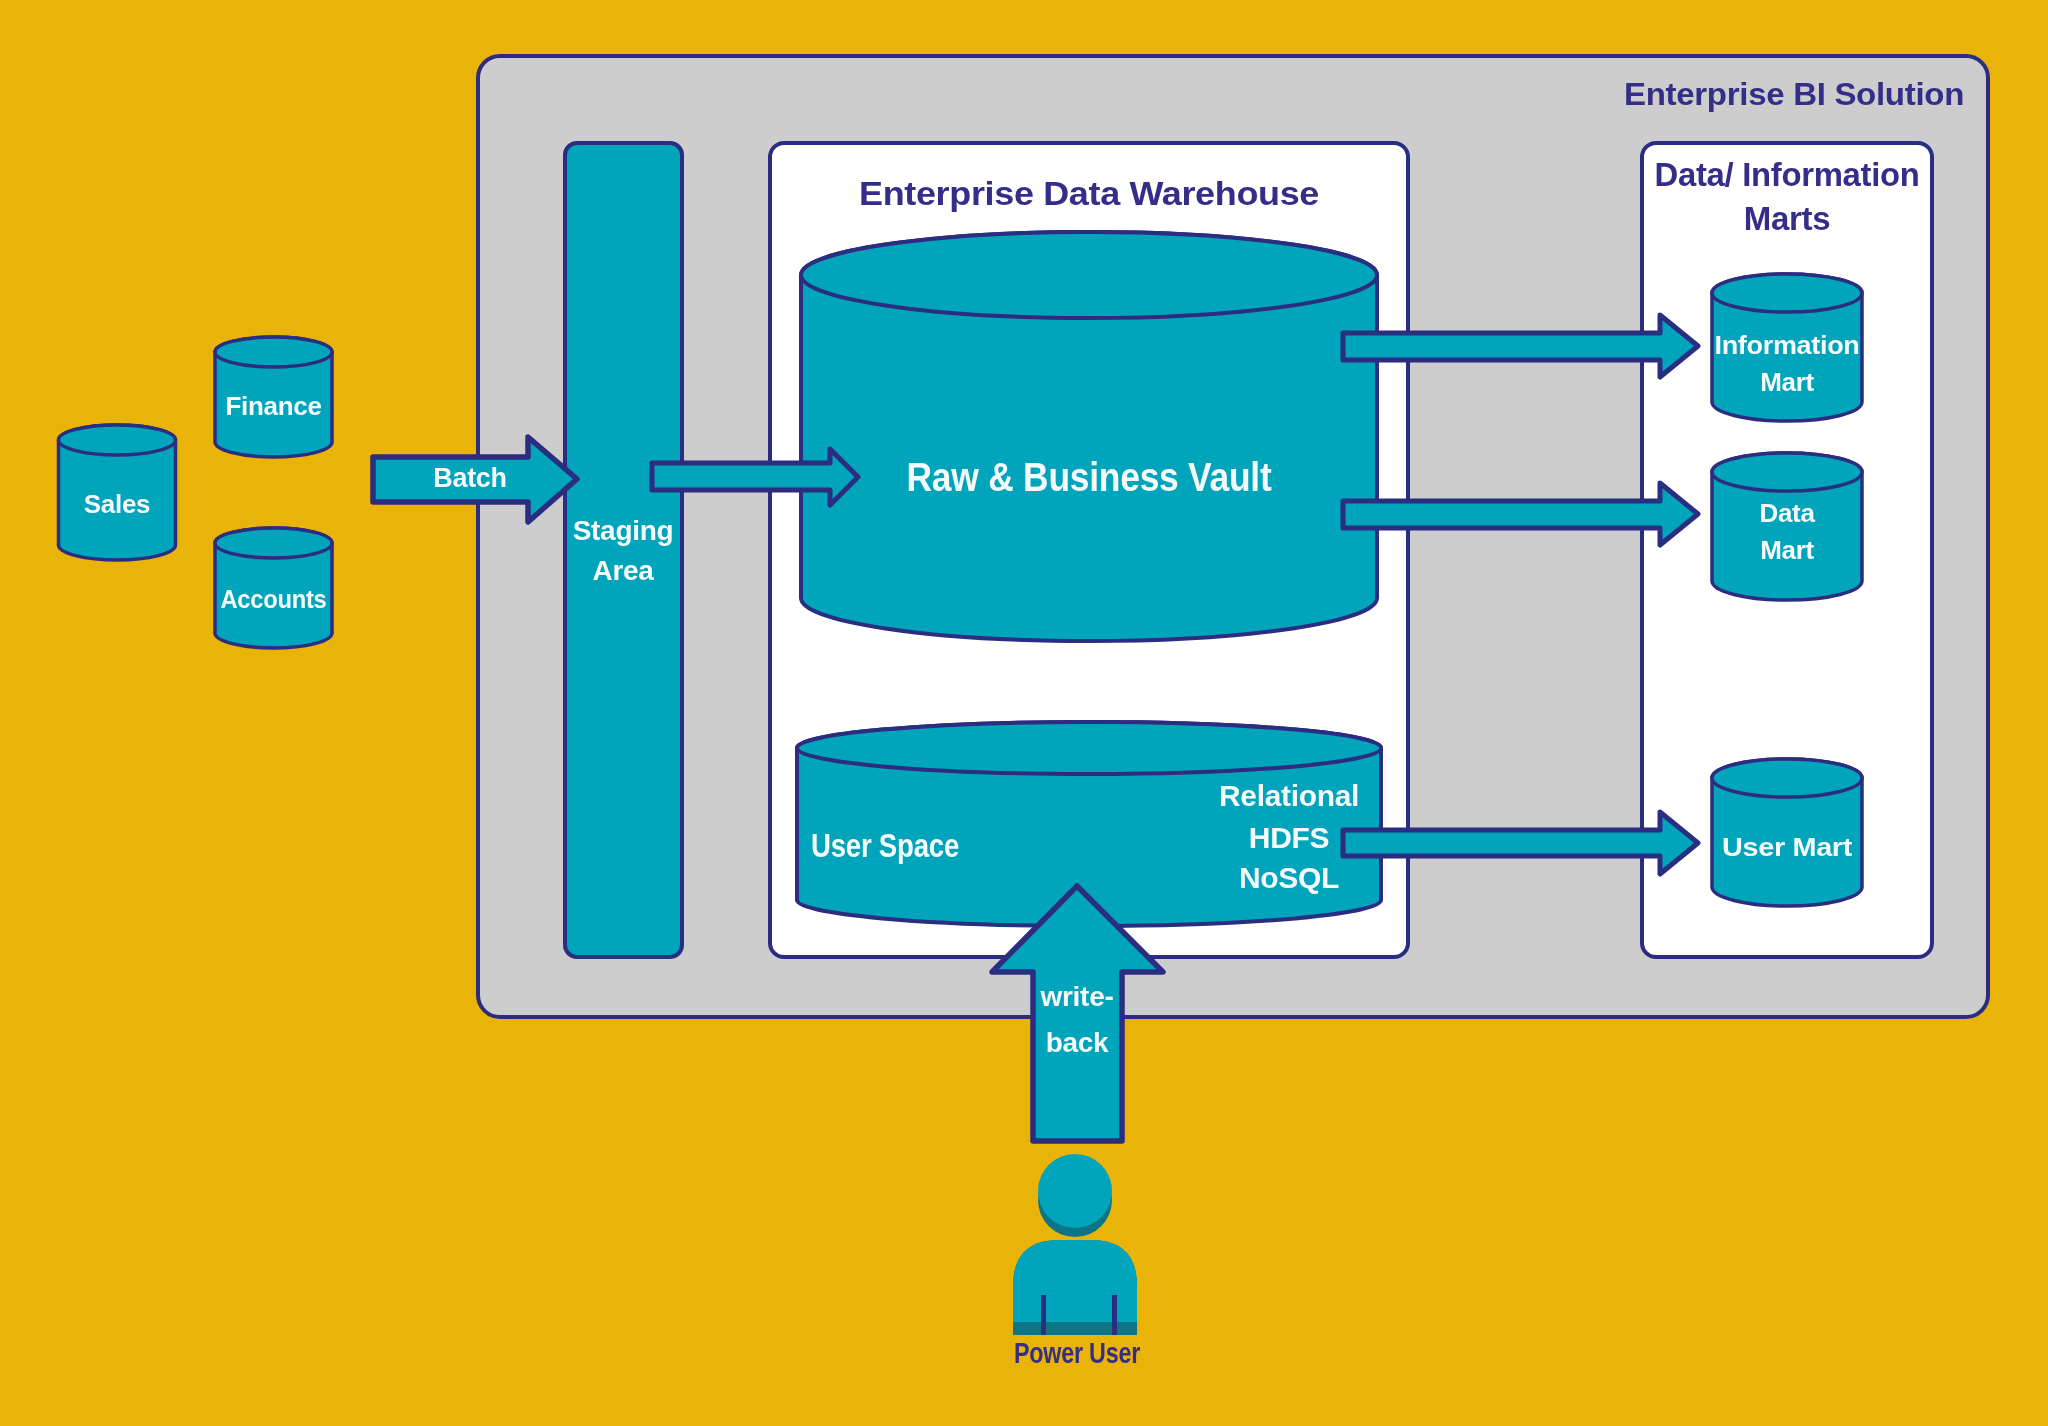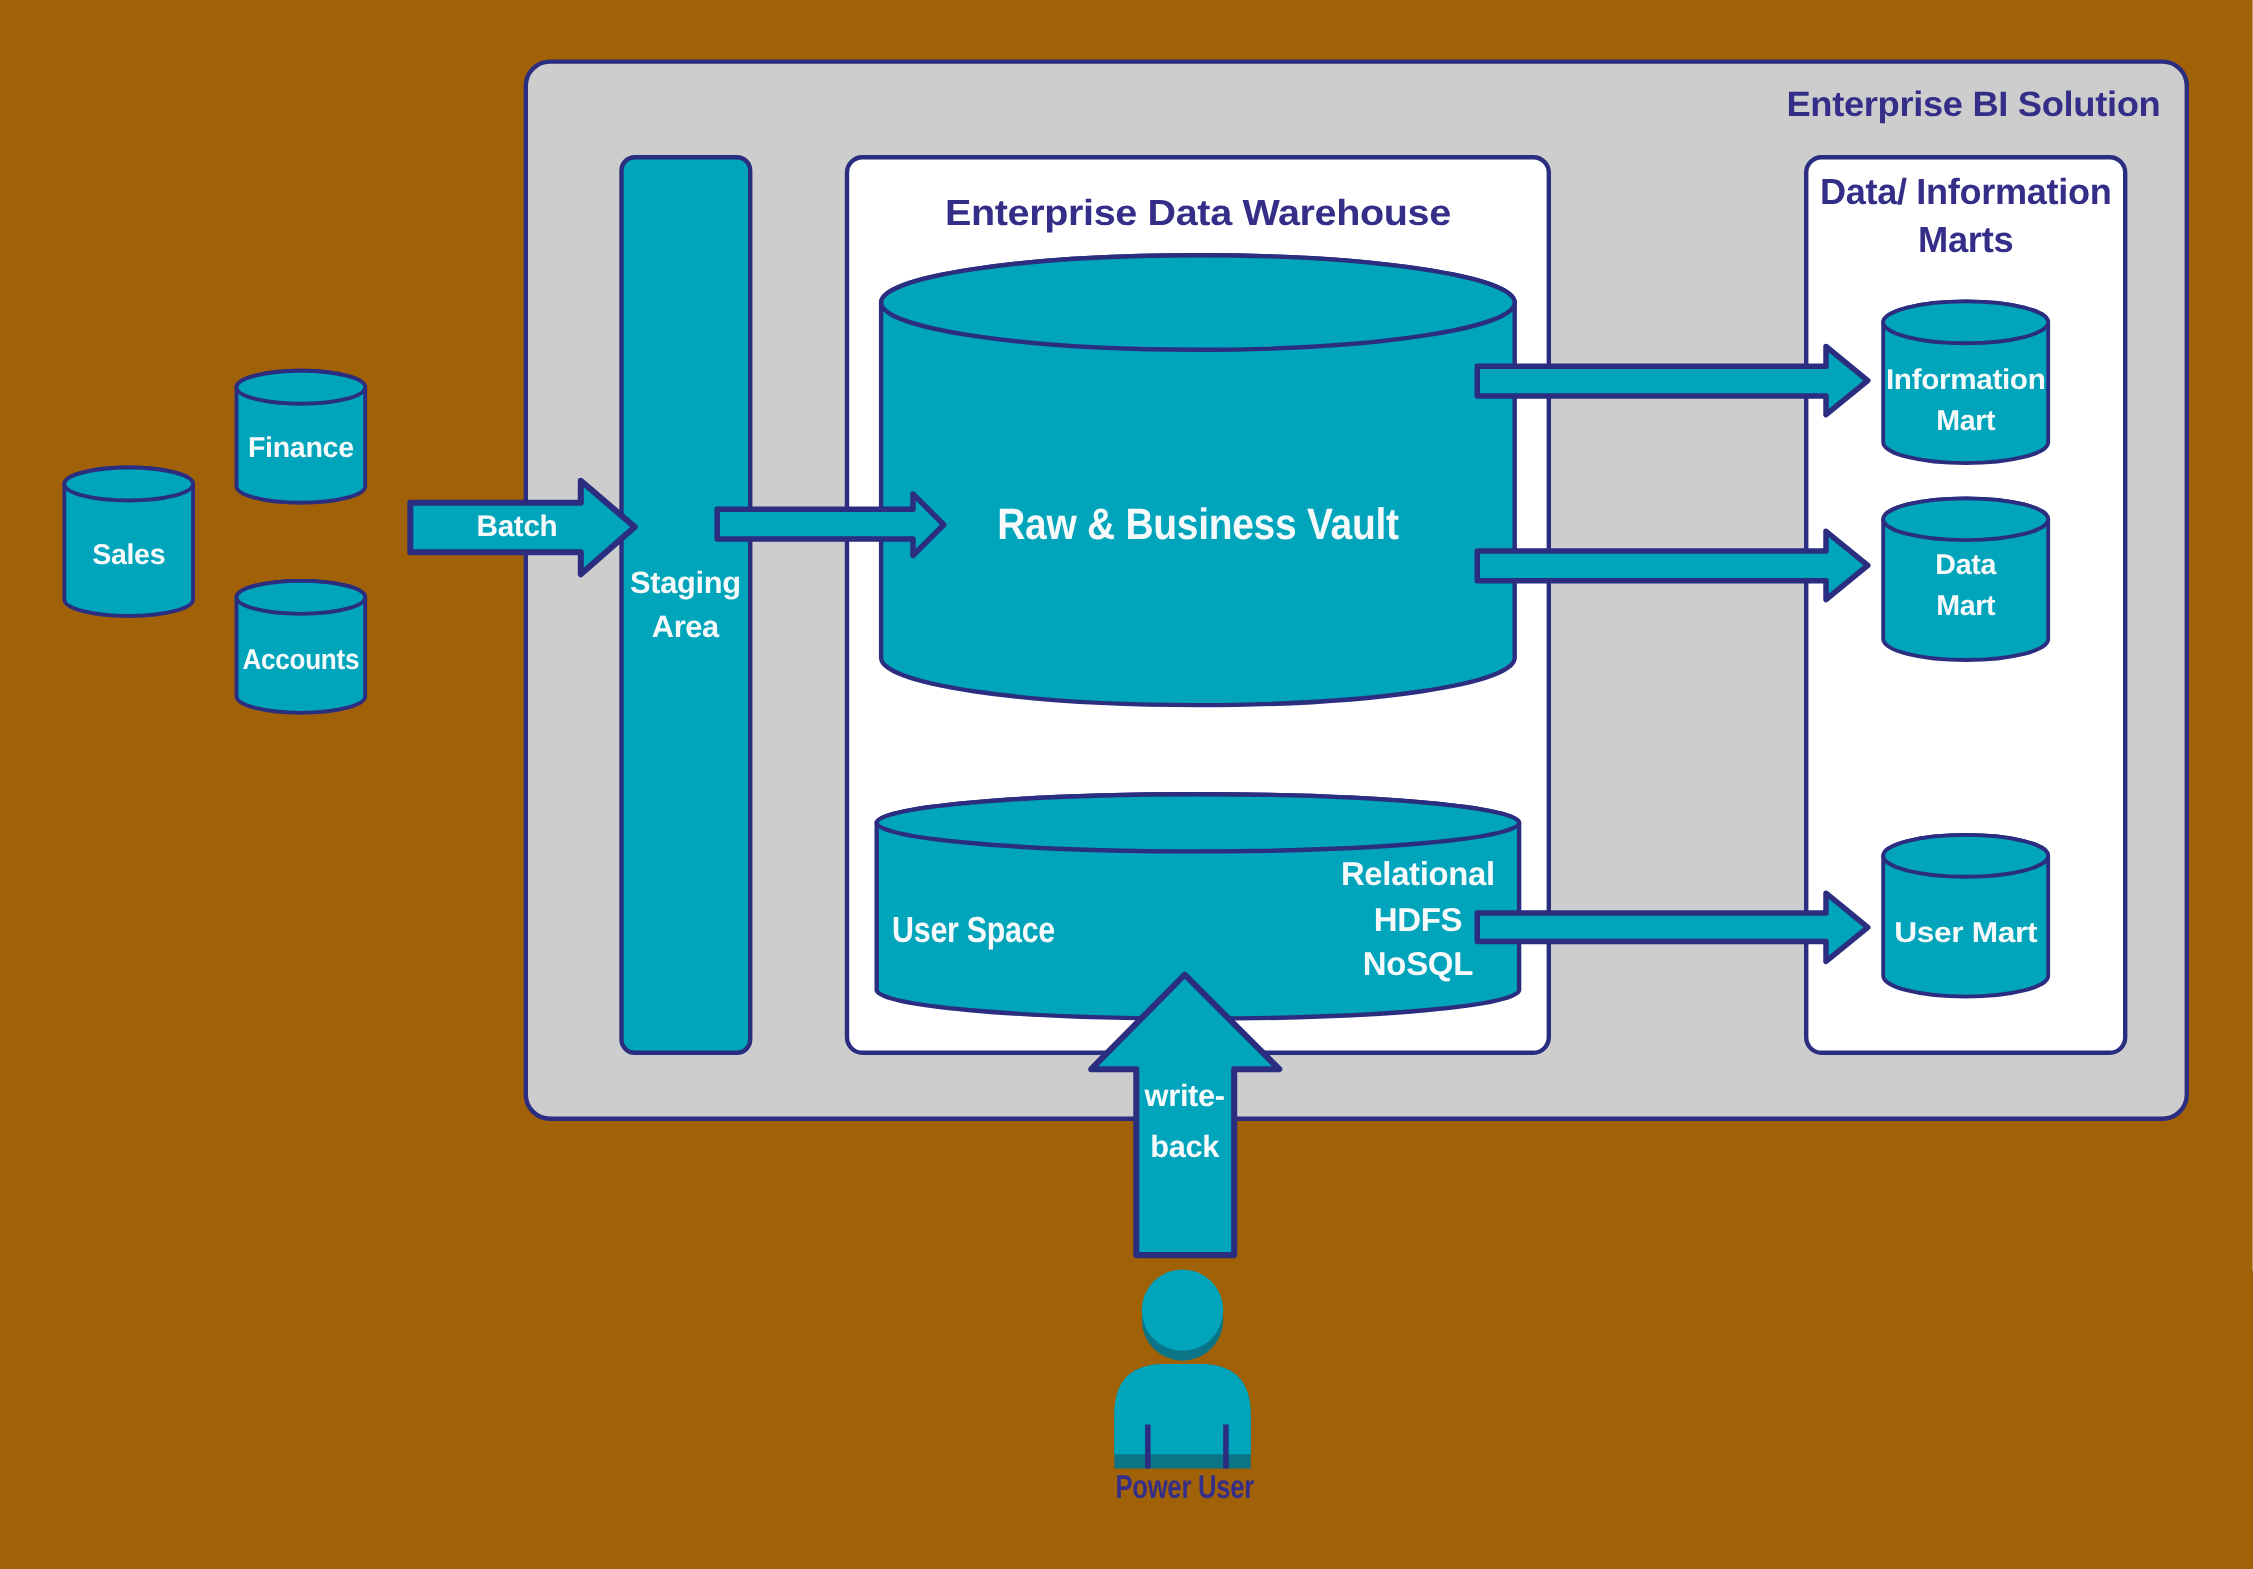--- a/index.html
+++ b/index.html
@@ -1,16 +1,16 @@
 <!DOCTYPE html>
 <html><head>
 <meta charset="utf-8">
 <style>
   html,body{margin:0;padding:0;background:#ffffff;}
-  .stage{position:relative;width:2048px;height:1426px;background:#a16207;overflow:hidden;}
+  .stage{position:relative;width:2048px;height:1426px;background:#eab308;overflow:hidden;}
   svg{position:absolute;left:0;top:0;}
   .t{font-family:"Liberation Sans","DejaVu Sans",sans-serif;font-weight:bold;letter-spacing:-0.3px;}
   .txt-navy{fill:#352e89;}
   .txt-white{fill:#f7fafa;}
   .box-gray{fill:#cdcdcd;stroke:#2b2d80;stroke-width:4;}
   .box-white{fill:#ffffff;stroke:#2b2d80;stroke-width:4;}
   .teal{fill:#00a5bc;stroke:#2b2d80;stroke-width:4;}
   .teal-thin{fill:#00a5bc;stroke:#2b2d80;stroke-width:3.5;}
   .arrow{fill:#00a5bc;stroke:#2b2d80;stroke-width:5;stroke-linejoin:round;}
   .arrow-thick{fill:#00a5bc;stroke:#2b2d80;stroke-width:5.5;stroke-linejoin:round;}

